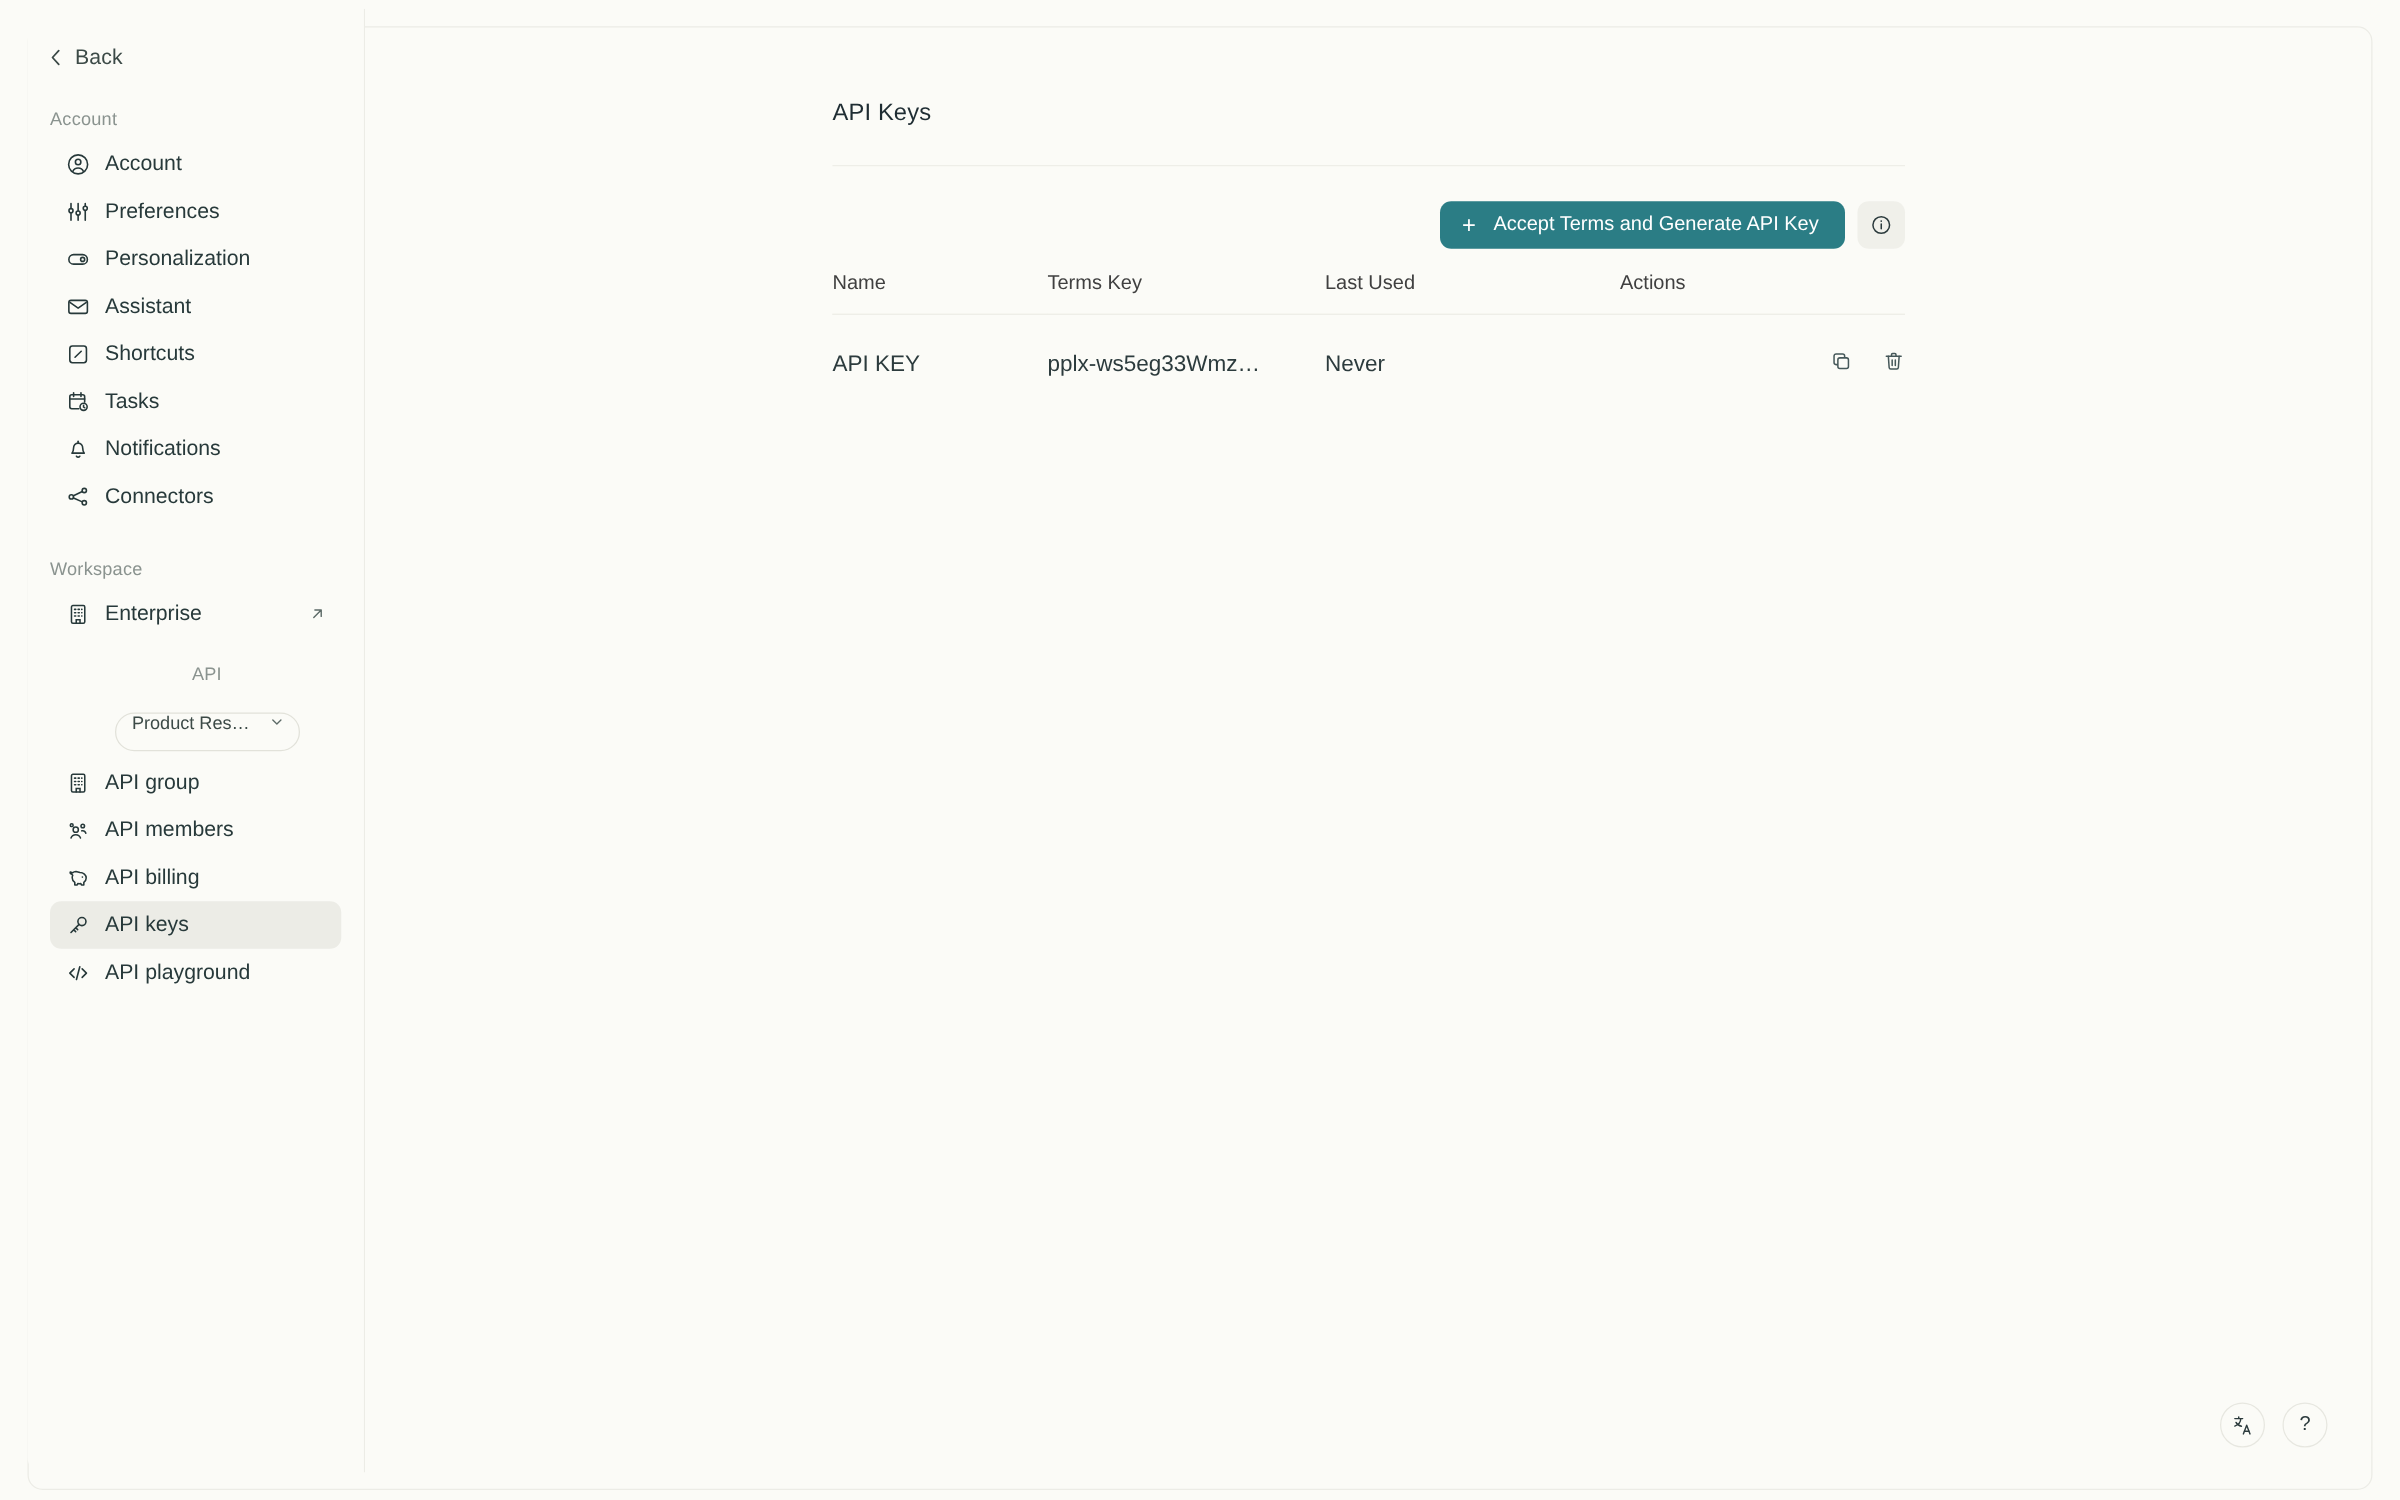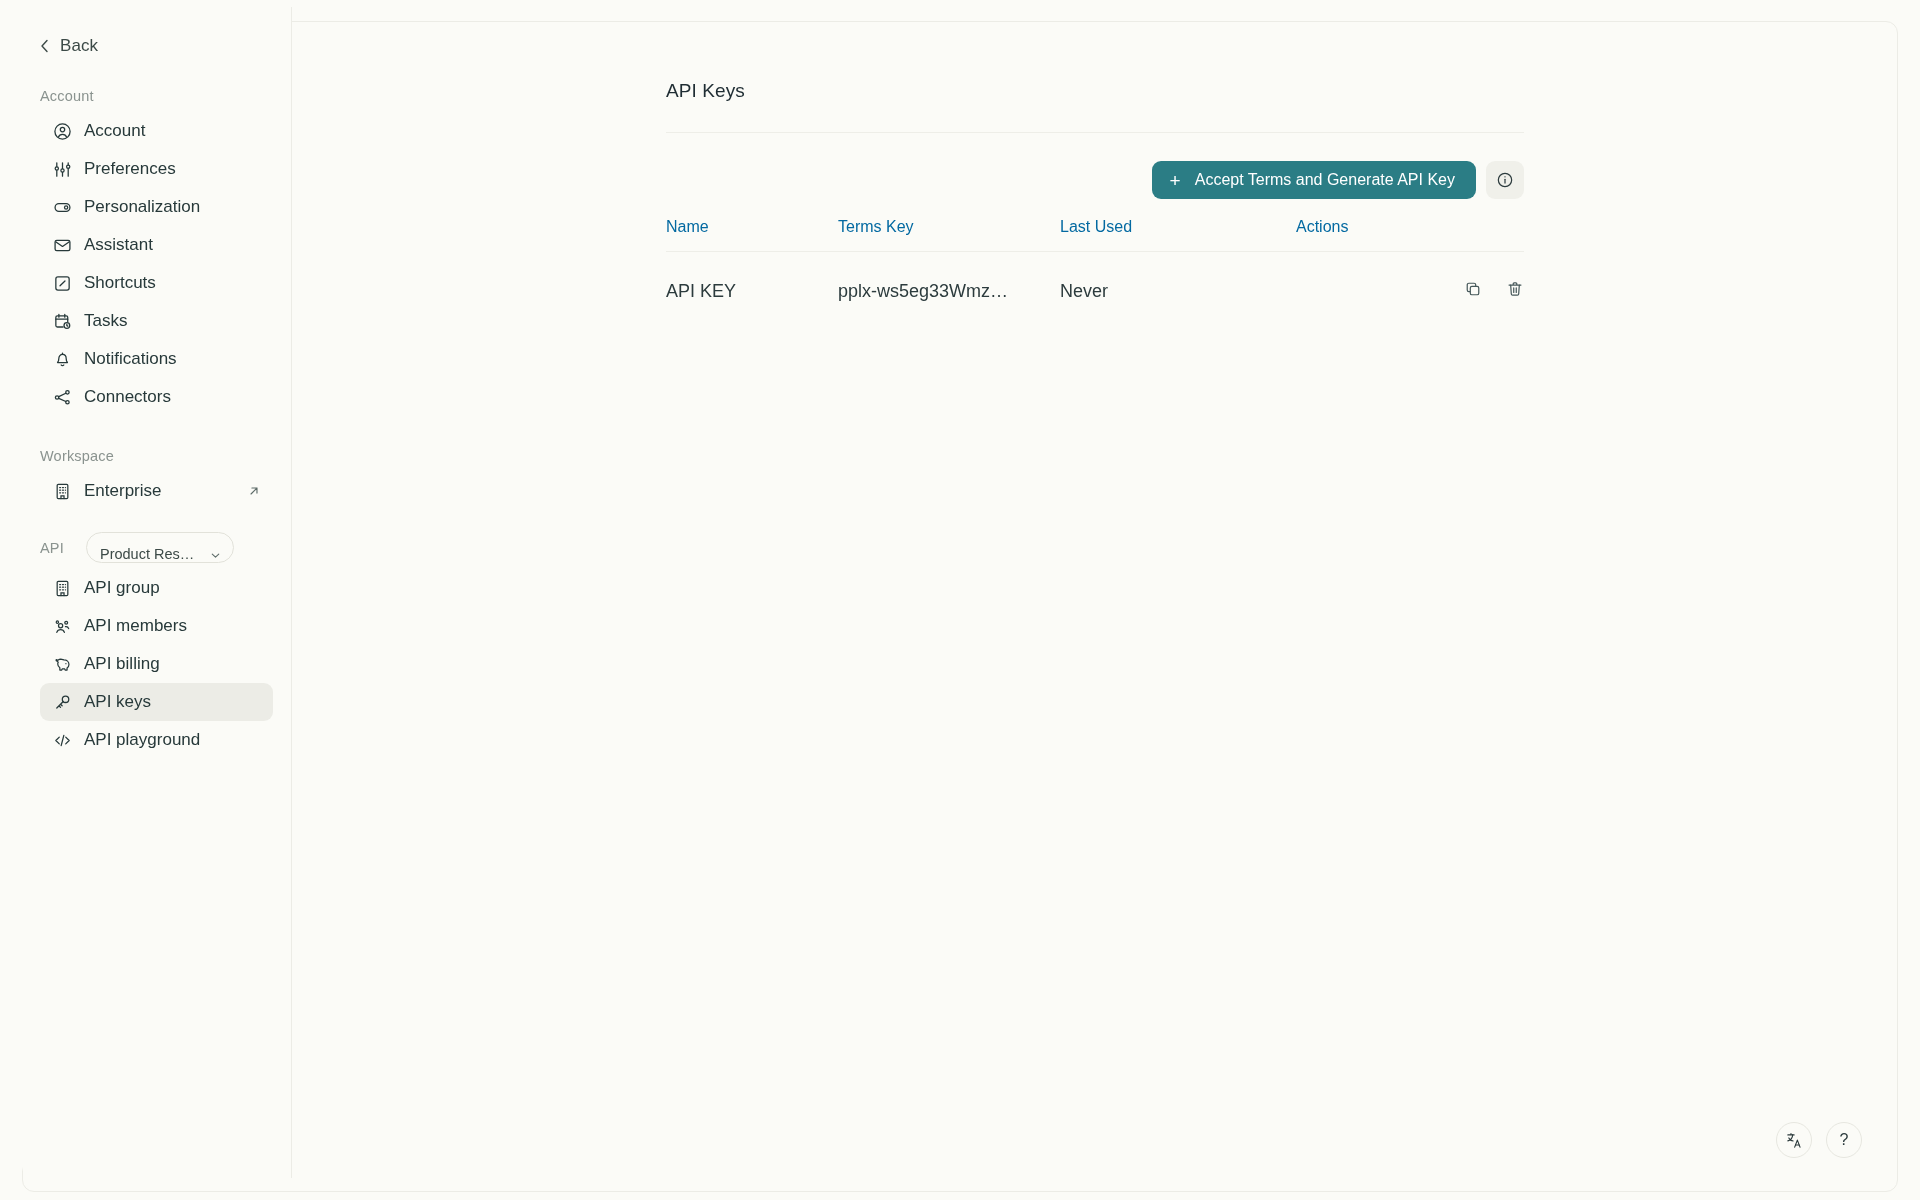--- a/index.html
+++ b/index.html
@@ -60,24 +60,25 @@
   }
   .nav-item.active { background: #ecece6; }
   .nav-item .ico { width: 20px; height: 20px; flex: 0 0 20px; display:flex; align-items:center; justify-content:center; }
   .nav-item .lbl { line-height: 1; padding-bottom:1px; }
   .nav-item .ext { position:absolute; right: 12px; display:flex; }
 
   .api-row {
     display: flex; align-items: center;
     margin: 22px 0 6px 18px;
     gap: 22px;
+    flex-direction: column;
   }
   .api-word { font-size: 14.5px; color: #8a938f; letter-spacing:.2px;}
   .ws-select {
-    display: flex; align-items: flex-end; gap: 8px;
+    display: flex; align-items: flex-start; gap: 8px;
     height: 31px; padding: 0 11px 0 13px;
     border: 1px solid #e2e2da; border-radius: 16px;
     background: #fbfbf7; cursor: pointer;
     font-size: 14.5px; color: #3c4a47;
     max-width: 148px;
   }
   .ws-select .sel-txt { white-space: nowrap; overflow: hidden; text-overflow: ellipsis; }
 
   
   .main {
@@ -118,21 +119,21 @@
     display: flex; align-items: center; justify-content: center;
     cursor: pointer;
   }
   table.keys {
     width: 100%; border-collapse: collapse;
     margin-top: 19px;
   }
   table.keys th {
     text-align: left;
     font-size: 16px; font-weight: 400;
-    color: #0369a1;
+    color: #404040;
     padding: 0 0 15px 0;
     border-bottom: 1px solid #eeeee8;
   }
   table.keys th.num { }
   table.keys td {
     font-size: 18px; color: #2c3b3d;
     padding: 28px 0 0 0;
     vertical-align: middle;
   }
   table.keys td.actions { text-align: right; }

